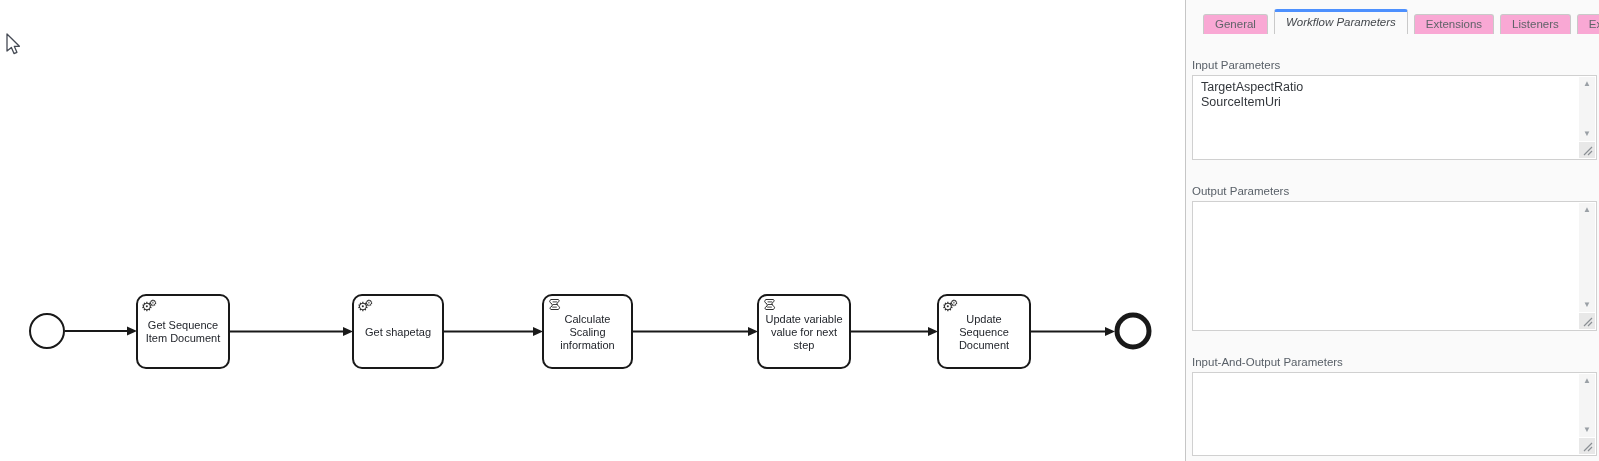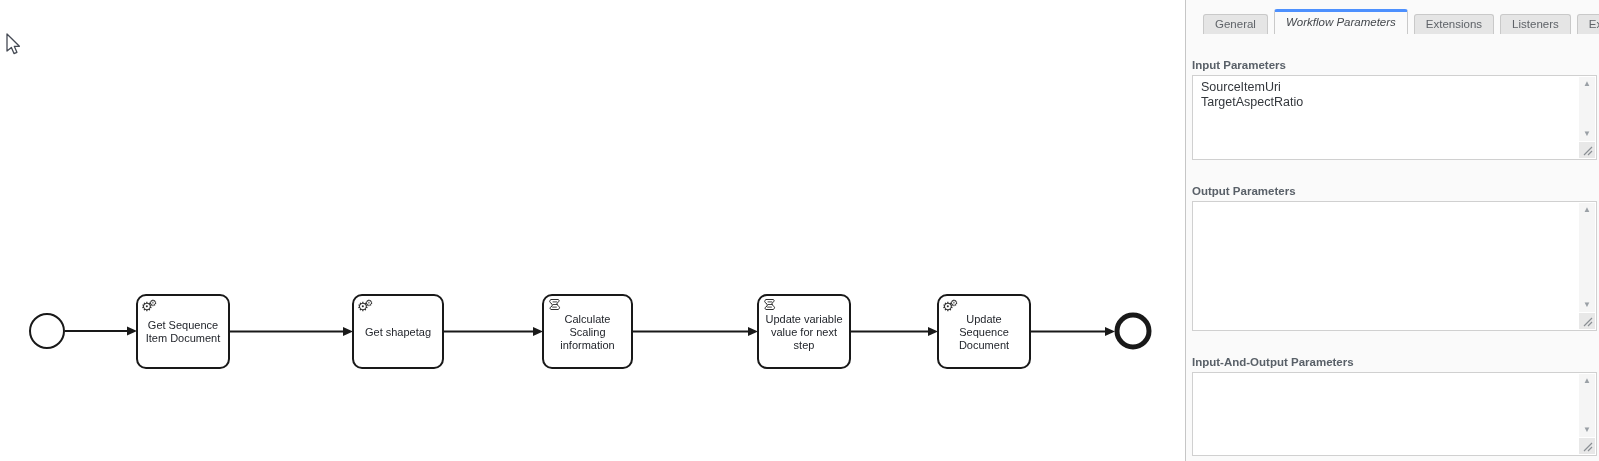--- a/index.html
+++ b/index.html
@@ -5,28 +5,28 @@
   html,body{margin:0;padding:0;}
   body{width:1599px;height:461px;background:#ffffff;overflow:hidden;position:relative;
        font-family:"Liberation Sans",sans-serif;}
   
   .canvas{position:absolute;left:0;top:0;width:1185px;height:461px;background:#fff;}
   .cursor{position:absolute;left:5px;top:33px;z-index:5;}
   
   .panel{position:absolute;left:1185px;top:0;width:414px;height:461px;background:#fafafa;
          border-left:1px solid #c6c6c6;box-sizing:border-box;}
   .tab-bar{display:flex;align-items:flex-end;margin:9px 4px 0 17px;height:25px;}
-  .tab{background:#e5e5e5;border:1px solid #c9c9c9;border-bottom:none;border-radius:3px 3px 0 0;
+  .tab{background:#f9a8d4;border:1px solid #c9c9c9;border-bottom:none;border-radius:3px 3px 0 0;
        font-size:11.5px;color:#5f6368;padding:0 11px;height:20px;line-height:19px;margin-right:6px;
        box-sizing:border-box;white-space:nowrap;cursor:default;}
   .tab.active{height:25px;line-height:20px;border-top:3px solid var(--accent,#4d90fe);
        background:#fafafa;color:#43474c;font-style:italic;}
   .panel-content{margin:13px 3px 0 6px;}
   .panel-title{font-size:14.5px;font-weight:bold;color:#3e4247;letter-spacing:0.1px;}
-  .field-label{font-size:11.5px;font-weight:bold;color:#596068;margin-top:25px;}
+  .field-label{font-size:11.5px;font-weight:normal;color:#596068;margin-top:25px;}
   .listbox{position:relative;margin-top:4px;background:#fff;border:1px solid #d0d0d0;
            width:405px;box-sizing:border-box;}
   .sec-0{height:85px}.sec-1{height:130px}.sec-2{height:84px}
   .list-items{padding:4px 24px 0 8px;font-size:12.5px;color:#33373c;line-height:15px;overflow:hidden;}
   .list-item{white-space:nowrap;}
   .sb{position:absolute;top:1px;right:1px;width:16px;bottom:18px;background:#f5f5f5;}
   .sb .arr{position:absolute;left:0;right:0;text-align:center;font-size:8px;color:#9aa0a6;line-height:10px;}
   .sb .up{top:2px;} .sb .down{bottom:2px;}
   .grip{position:absolute;right:1px;bottom:1px;width:16px;height:16px;background:#e8e8e8;
         display:flex;align-items:flex-end;justify-content:flex-end;padding:2px;box-sizing:border-box;}
@@ -118,22 +118,22 @@
       <div class="tab active">Workflow Parameters</div>
       <div class="tab">Extensions</div>
       <div class="tab">Listeners</div>
       <div class="tab">Extensions</div>
     </div>
   <div class="panel-content">
     <div>
         <div class="field-label">Input Parameters</div>
         <div class="listbox sec-0">
           <div class="list-items">
+            <div class="list-item">TargetAspectRatio</div>
             <div class="list-item">SourceItemUri</div>
-            <div class="list-item">TargetAspectRatio</div>
           </div>
           <div class="sb">
             <div class="arr up">▲</div>
             <div class="arr down">▼</div>
           </div>
           <div class="grip">
             <svg width="10" height="10" viewBox="0 0 10 10">
               <path d="M1,9 L9,1 M5,9 L9,5" stroke="#8a8f94" stroke-width="1.2" fill="none"></path>
             </svg>
           </div>

